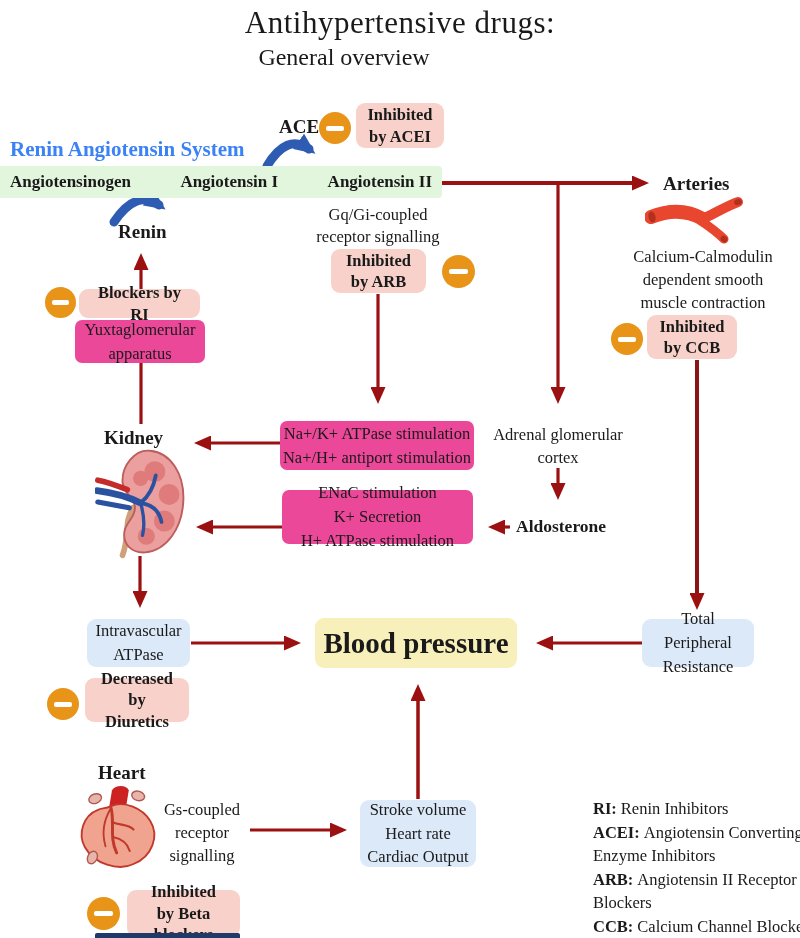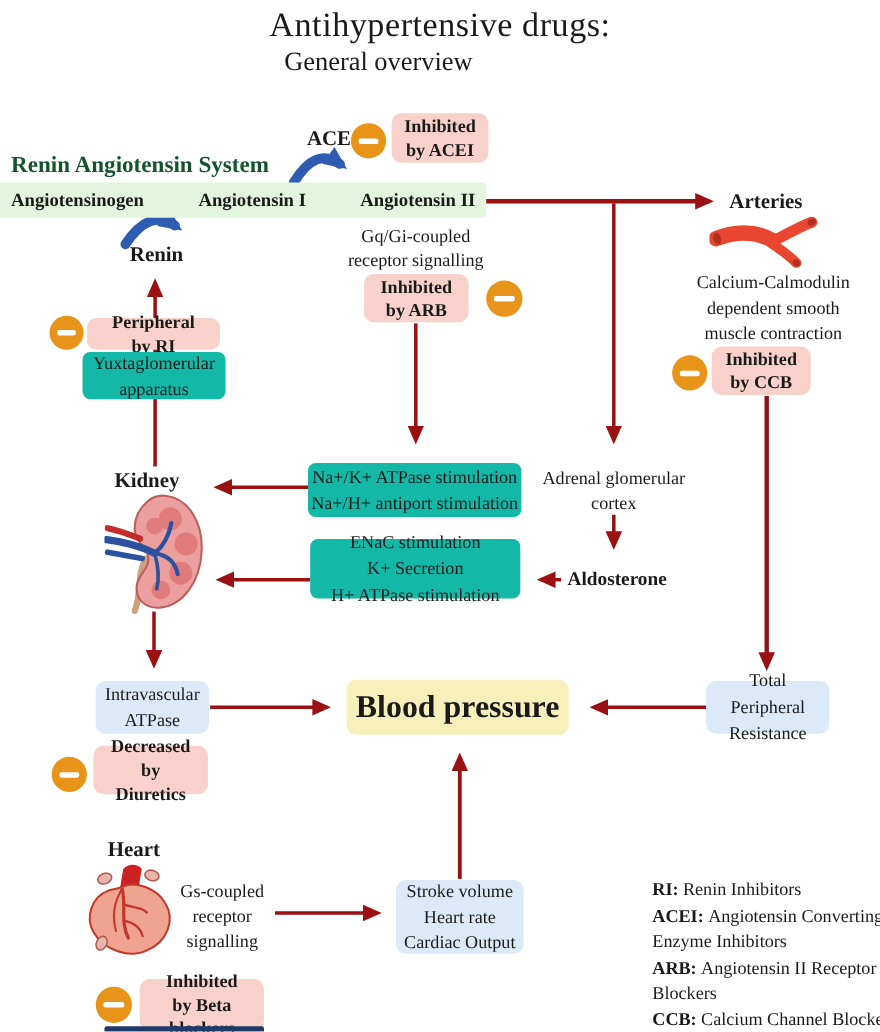--- a/index.html
+++ b/index.html
@@ -9,21 +9,21 @@
   svg{display:block;}
   .title1{width:800px;text-align:center;top:5px;left:0;font-size:31px;letter-spacing:.5px;}
   .title2{width:688px;text-align:center;top:44px;left:0;font-size:24px;}
   .ras-heading{left:10px;top:137px;font-size:21px;font-weight:700;}
   .ras-bar{left:0;top:166px;width:442px;height:32px;background:#e2f5dd;border-radius:0 4px 4px 0;
            display:flex;align-items:center;justify-content:space-between;padding:0 10px;box-sizing:border-box;}
   .ras-bar span{font-size:17px;font-weight:700;}
   .lbl-bold{font-size:19px;font-weight:700;}
   .pill{background:#f8d2ca;border-radius:9px;font-weight:700;text-align:center;font-size:16.5px;
         line-height:1.3;display:flex;align-items:center;justify-content:center;padding:2px 16px;box-sizing:border-box;}
-  .graybox{background:#14b8a6;border-radius:7px;text-align:center;font-size:16.5px;line-height:1.45;
+  .graybox{background:#ec4899;border-radius:7px;text-align:center;font-size:16.5px;line-height:1.45;
            display:flex;flex-direction:column;align-items:center;justify-content:center;box-sizing:border-box;}
   .bluebox{background:#dce9f8;border-radius:9px;text-align:center;font-size:16.5px;line-height:1.45;
            display:flex;flex-direction:column;align-items:center;justify-content:center;box-sizing:border-box;}
   .note{text-align:center;font-size:16.5px;line-height:1.32;}
   .bp{background:#f8f0ba;border-radius:9px;display:flex;align-items:center;justify-content:center;
       font-size:29px;font-weight:700;}
   .minus{background:#e79418;border-radius:50%;display:flex;align-items:center;justify-content:center;}
   .minus .bar{display:block;width:58%;height:5px;background:#fff;border-radius:2px;}
   .legend{left:565px;top:797px;width:235px;font-size:16.5px;line-height:23.5px;margin-left:28px;}
   .legend .abbr{font-weight:700;margin-right:4px;}
@@ -72,38 +72,38 @@
 
     <path d="M418,799 V688" stroke="#9b1111" stroke-width="3.5" fill="none" marker-end="url(#ra)"></path>
 
     <path d="M267,166 Q287,133 309,149" stroke="#2f5cb3" stroke-width="9" fill="none" stroke-linecap="round" marker-end="url(#ba)"></path>
     <path d="M114,222 Q136,189 159,205" stroke="#2f5cb3" stroke-width="9" fill="none" stroke-linecap="round" marker-end="url(#ba)"></path>
   </svg>
 
   <div class="abs title1">Antihypertensive drugs:</div>
   <div class="abs title2">General overview</div>
 
-  <div class="abs ras-heading" style="color:#14532d;">Renin Angiotensin System</div>
+  <div class="abs ras-heading" style="color:#3b82f6;">Renin Angiotensin System</div>
   <div class="abs ras-bar">
     <span>Angiotensinogen</span>
     <span>Angiotensin I</span>
     <span>Angiotensin II</span>
   </div>
   <div class="abs lbl-bold" style="left:279px;top:116px;">ACE</div>
   <div class="abs lbl-bold" style="left:118px;top:221px;">Renin</div>
 
   <div class="abs minus" style="left:319px;top:112px;width:32px;height:32px;">
       <span class="bar"></span>
     </div>
   <div class="abs pill" style="left:356px;top:103px;width:88px;height:45px;">Inhibited by ACEI</div>
 
   <div class="abs minus" style="left:45px;top:287px;width:31px;height:31px;">
       <span class="bar"></span>
     </div>
-  <div class="abs pill" style="left:79px;top:289px;width:121px;height:29px;">Peripheral by RI</div>
+  <div class="abs pill" style="left:79px;top:289px;width:121px;height:29px;">Blockers by RI</div>
   <div class="abs graybox" style="left:75px;top:320px;width:130px;height:43px;">Yuxtaglomerular apparatus</div>
 
   <div class="abs note" style="left:310px;top:204px;width:136px;">Gq/Gi-coupled receptor signalling</div>
   <div class="abs pill" style="left:331px;top:249px;width:95px;height:44px;">Inhibited by ARB</div>
   <div class="abs minus" style="left:442px;top:255px;width:33px;height:33px;">
       <span class="bar"></span>
     </div>
 
   <div class="abs lbl-bold" style="left:663px;top:173px;">Arteries</div>
   <svg class="abs" style="left:645px;top:195px;" width="100" height="50" viewBox="0 0 100 50">

